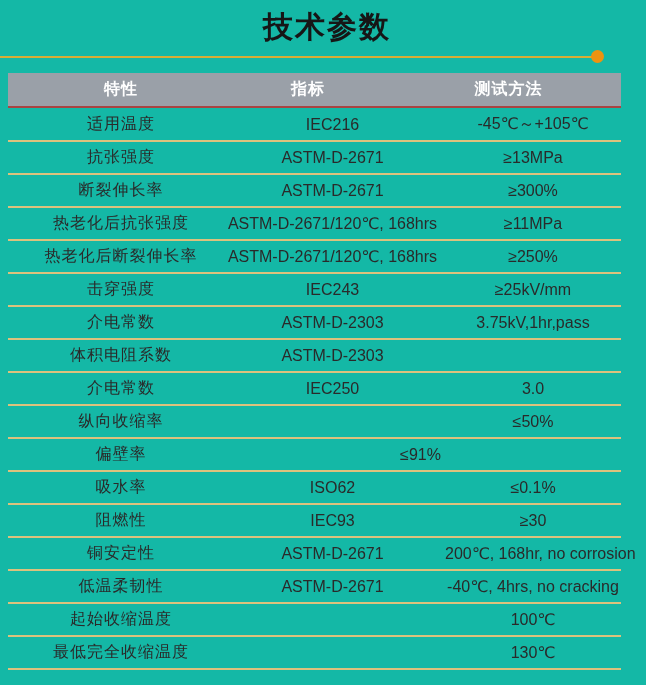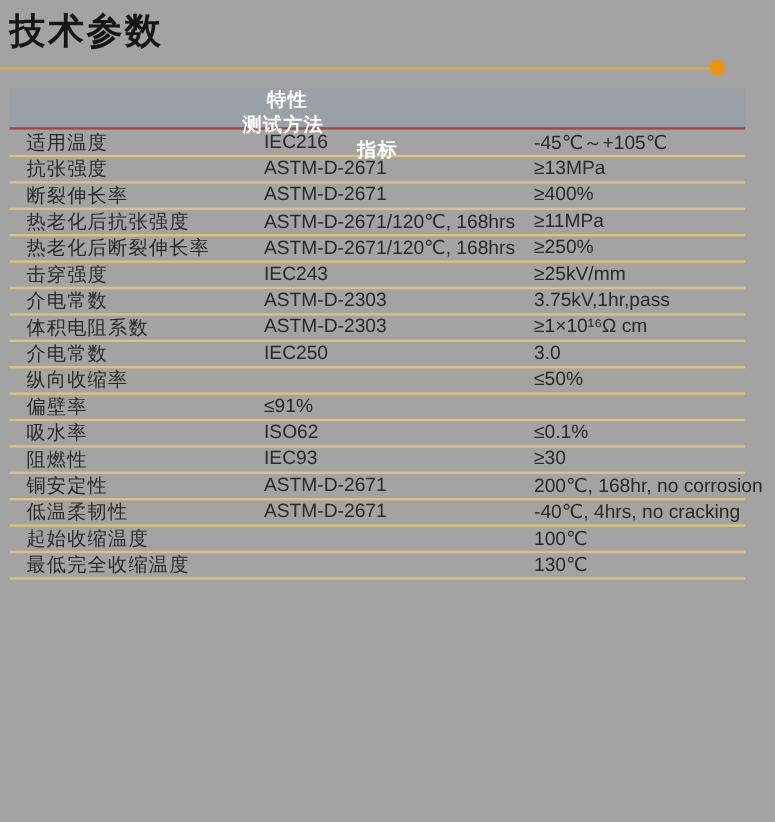--- a/index.html
+++ b/index.html
@@ -5,22 +5,23 @@
   * { margin: 0; padding: 0; box-sizing: border-box; }
   html, body { background: #ffffff; }
   body {
     font-family: "Liberation Sans", "DejaVu Sans", sans-serif;
     color: #222222;
   }
   .page {
     position: relative;
     width: 646px;
     height: 685px;
-    background: #a3a3a3;
+    background: #14b8a6;
     overflow: hidden;
+    text-align: center;
   }
   
   .page-title {
     margin: 10px 0 0 8px;
     font-size: 30px;
     line-height: 34px;
     font-weight: bold;
     color: #161616;
     letter-spacing: 2px;
   }
@@ -50,31 +51,30 @@
   }
   .thead {
     display: flex;
     align-items: center;
     height: 33px;
     background: var(--header-bg, #9aa0a8);
     color: var(--header-text, #ffffff);
     font-weight: bold;
     font-size: 16px;
     letter-spacing: 1px;
-    flex-direction: column;
   }
   .header-divider {
     height: 2px;
     background: var(--header-divider, #a94442);
     margin-bottom: 1px;
   }
   .row {
     display: flex;
     align-items: center;
-    height: 22px;
+    height: 33px;
     border-bottom: 2px solid var(--row-divider, #dcc27d);
     font-size: 16px;
     white-space: nowrap;
   }
   .c1 { width: 212px; padding-left: 14px; flex: 0 0 auto; letter-spacing: 1px; }
   .c2 { width: 225px; flex: 0 0 auto; }
   .c3 { flex: 1 1 auto; overflow: visible; }
   .td.c3 { min-width: 176px; }
   .row .td { color: #2a2a2a; }
 </style>
@@ -87,41 +87,41 @@
 
   <div class="title-rule">
     <div class="rule-line"></div>
     <div class="rule-dot"></div>
   </div>
 
   <div class="spec-table">
 
     <div class="thead">
       <div class="th c1">特性</div>
+      <div class="th c3">指标</div>
       <div class="th c2">测试方法</div>
-      <div class="th c3">指标</div>
     </div>
 
     <div class="header-divider"></div>
 
     <div id="rows">
         <div class="row">
           <div class="td c1">适用温度</div>
           <div class="td c2">IEC216</div>
           <div class="td c3">-45℃～+105℃</div>
         </div>
         <div class="row">
           <div class="td c1">抗张强度</div>
           <div class="td c2">ASTM-D-2671</div>
           <div class="td c3">≥13MPa</div>
         </div>
         <div class="row">
           <div class="td c1">断裂伸长率</div>
           <div class="td c2">ASTM-D-2671</div>
-          <div class="td c3">≥400%</div>
+          <div class="td c3">≥300%</div>
         </div>
         <div class="row">
           <div class="td c1">热老化后抗张强度</div>
           <div class="td c2">ASTM-D-2671/120℃, 168hrs</div>
           <div class="td c3">≥11MPa</div>
         </div>
         <div class="row">
           <div class="td c1">热老化后断裂伸长率</div>
           <div class="td c2">ASTM-D-2671/120℃, 168hrs</div>
           <div class="td c3">≥250%</div>
@@ -132,21 +132,20 @@
           <div class="td c3">≥25kV/mm</div>
         </div>
         <div class="row">
           <div class="td c1">介电常数</div>
           <div class="td c2">ASTM-D-2303</div>
           <div class="td c3">3.75kV,1hr,pass</div>
         </div>
         <div class="row">
           <div class="td c1">体积电阻系数</div>
           <div class="td c2">ASTM-D-2303</div>
-          <div class="td c3">≥1×10¹⁶Ω cm</div>
         </div>
         <div class="row">
           <div class="td c1">介电常数</div>
           <div class="td c2">IEC250</div>
           <div class="td c3">3.0</div>
         </div>
         <div class="row">
           <div class="td c1">纵向收缩率</div>
           <div class="td c2"></div>
           <div class="td c3">≤50%</div>

